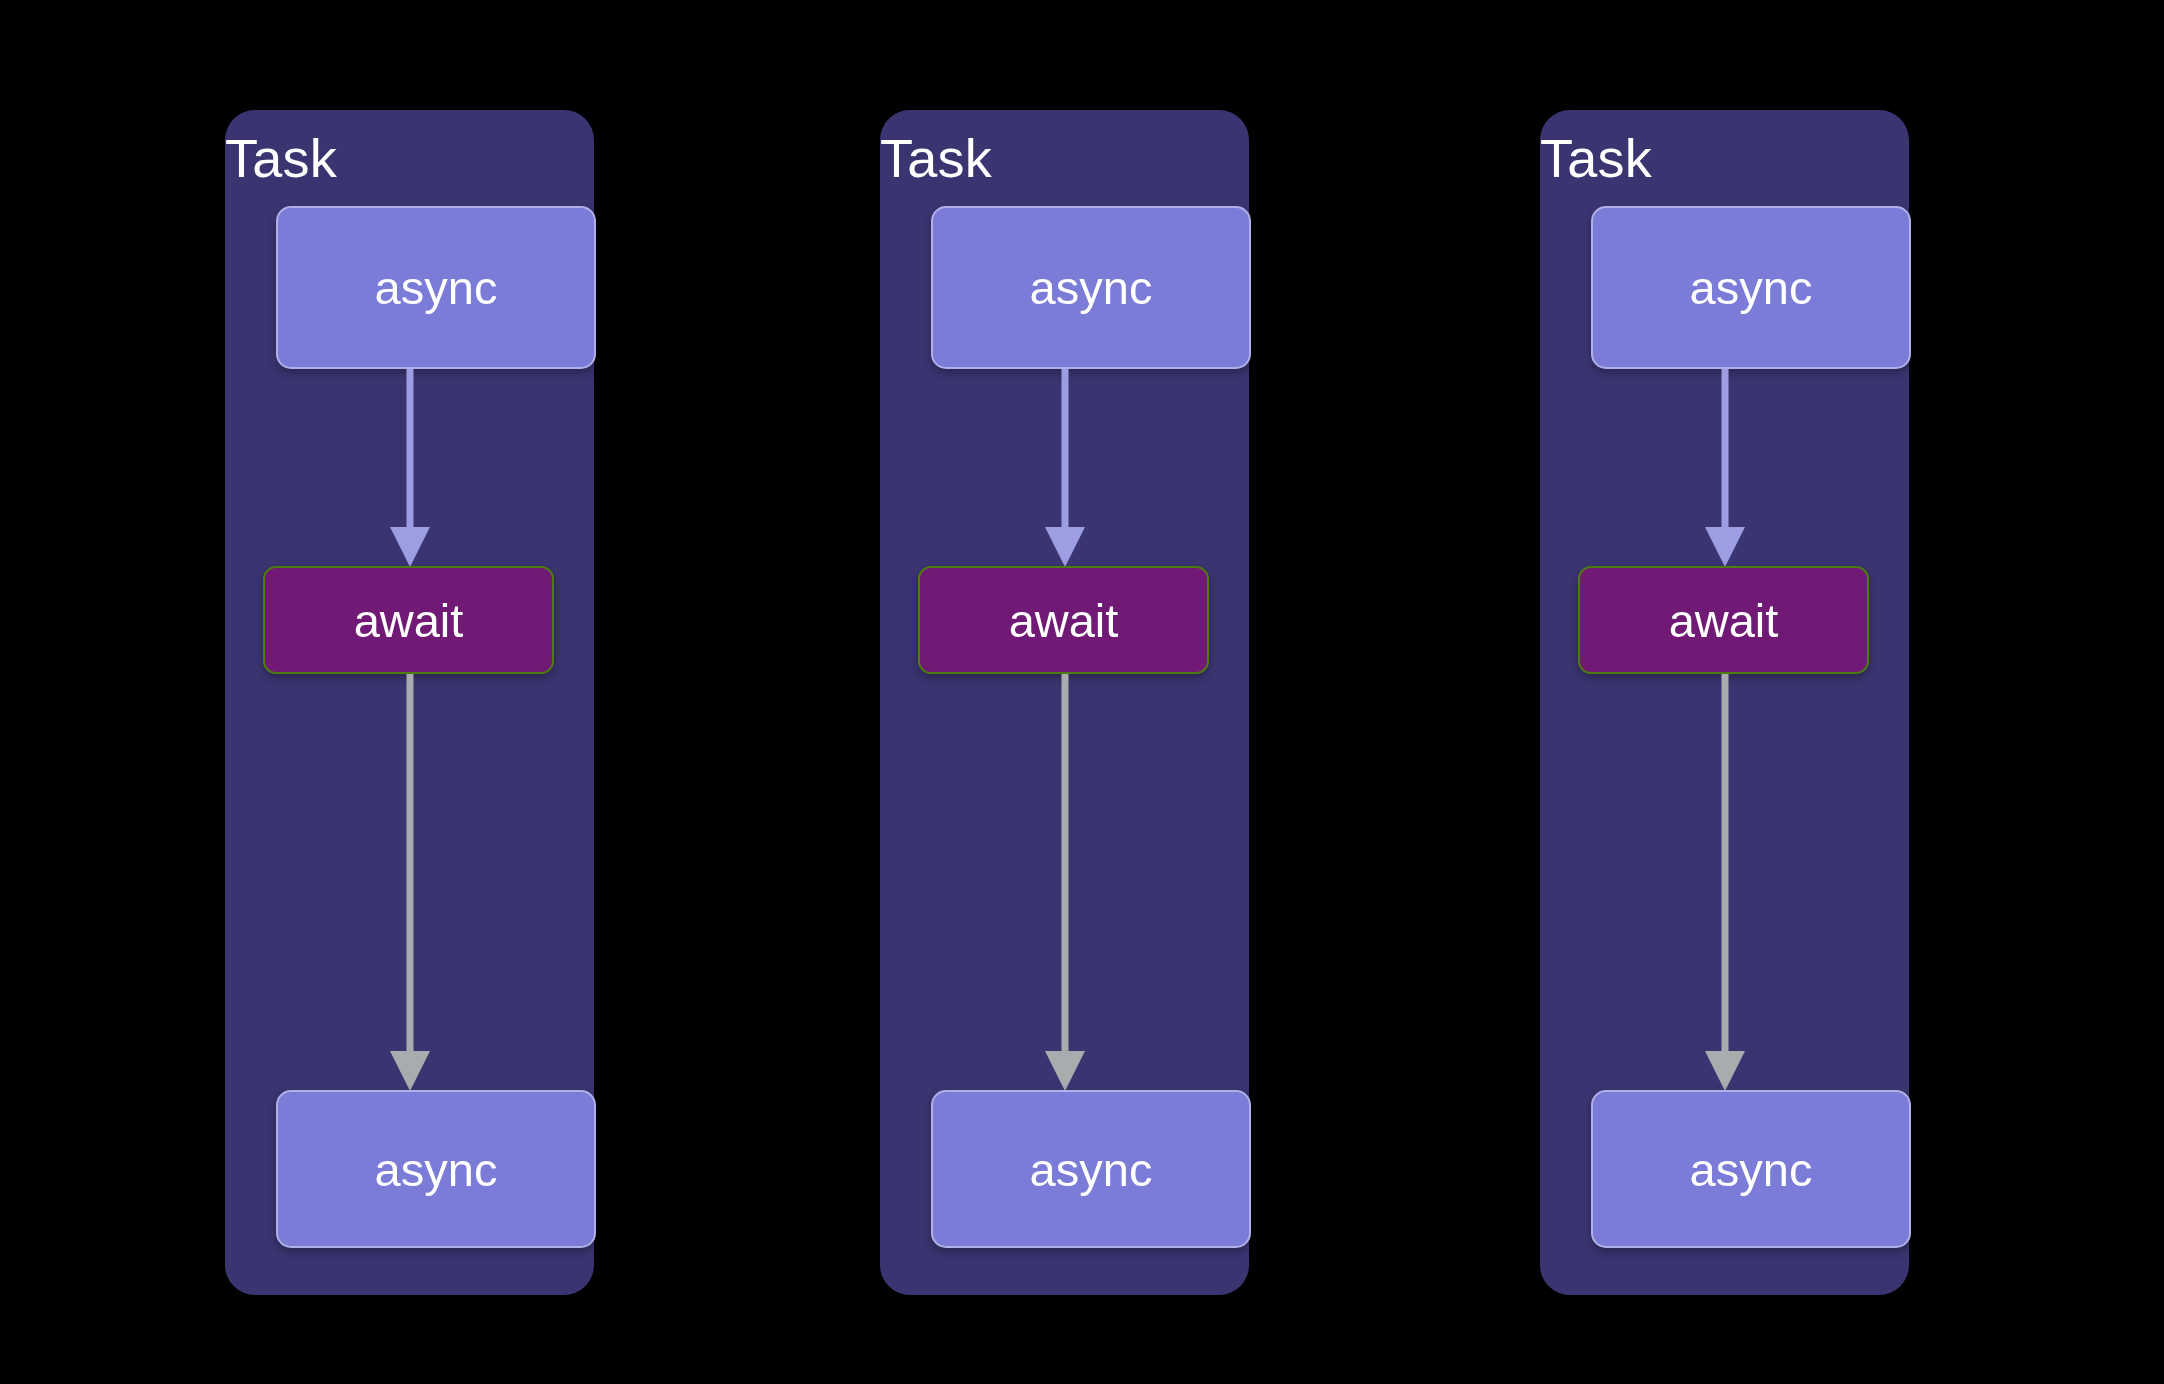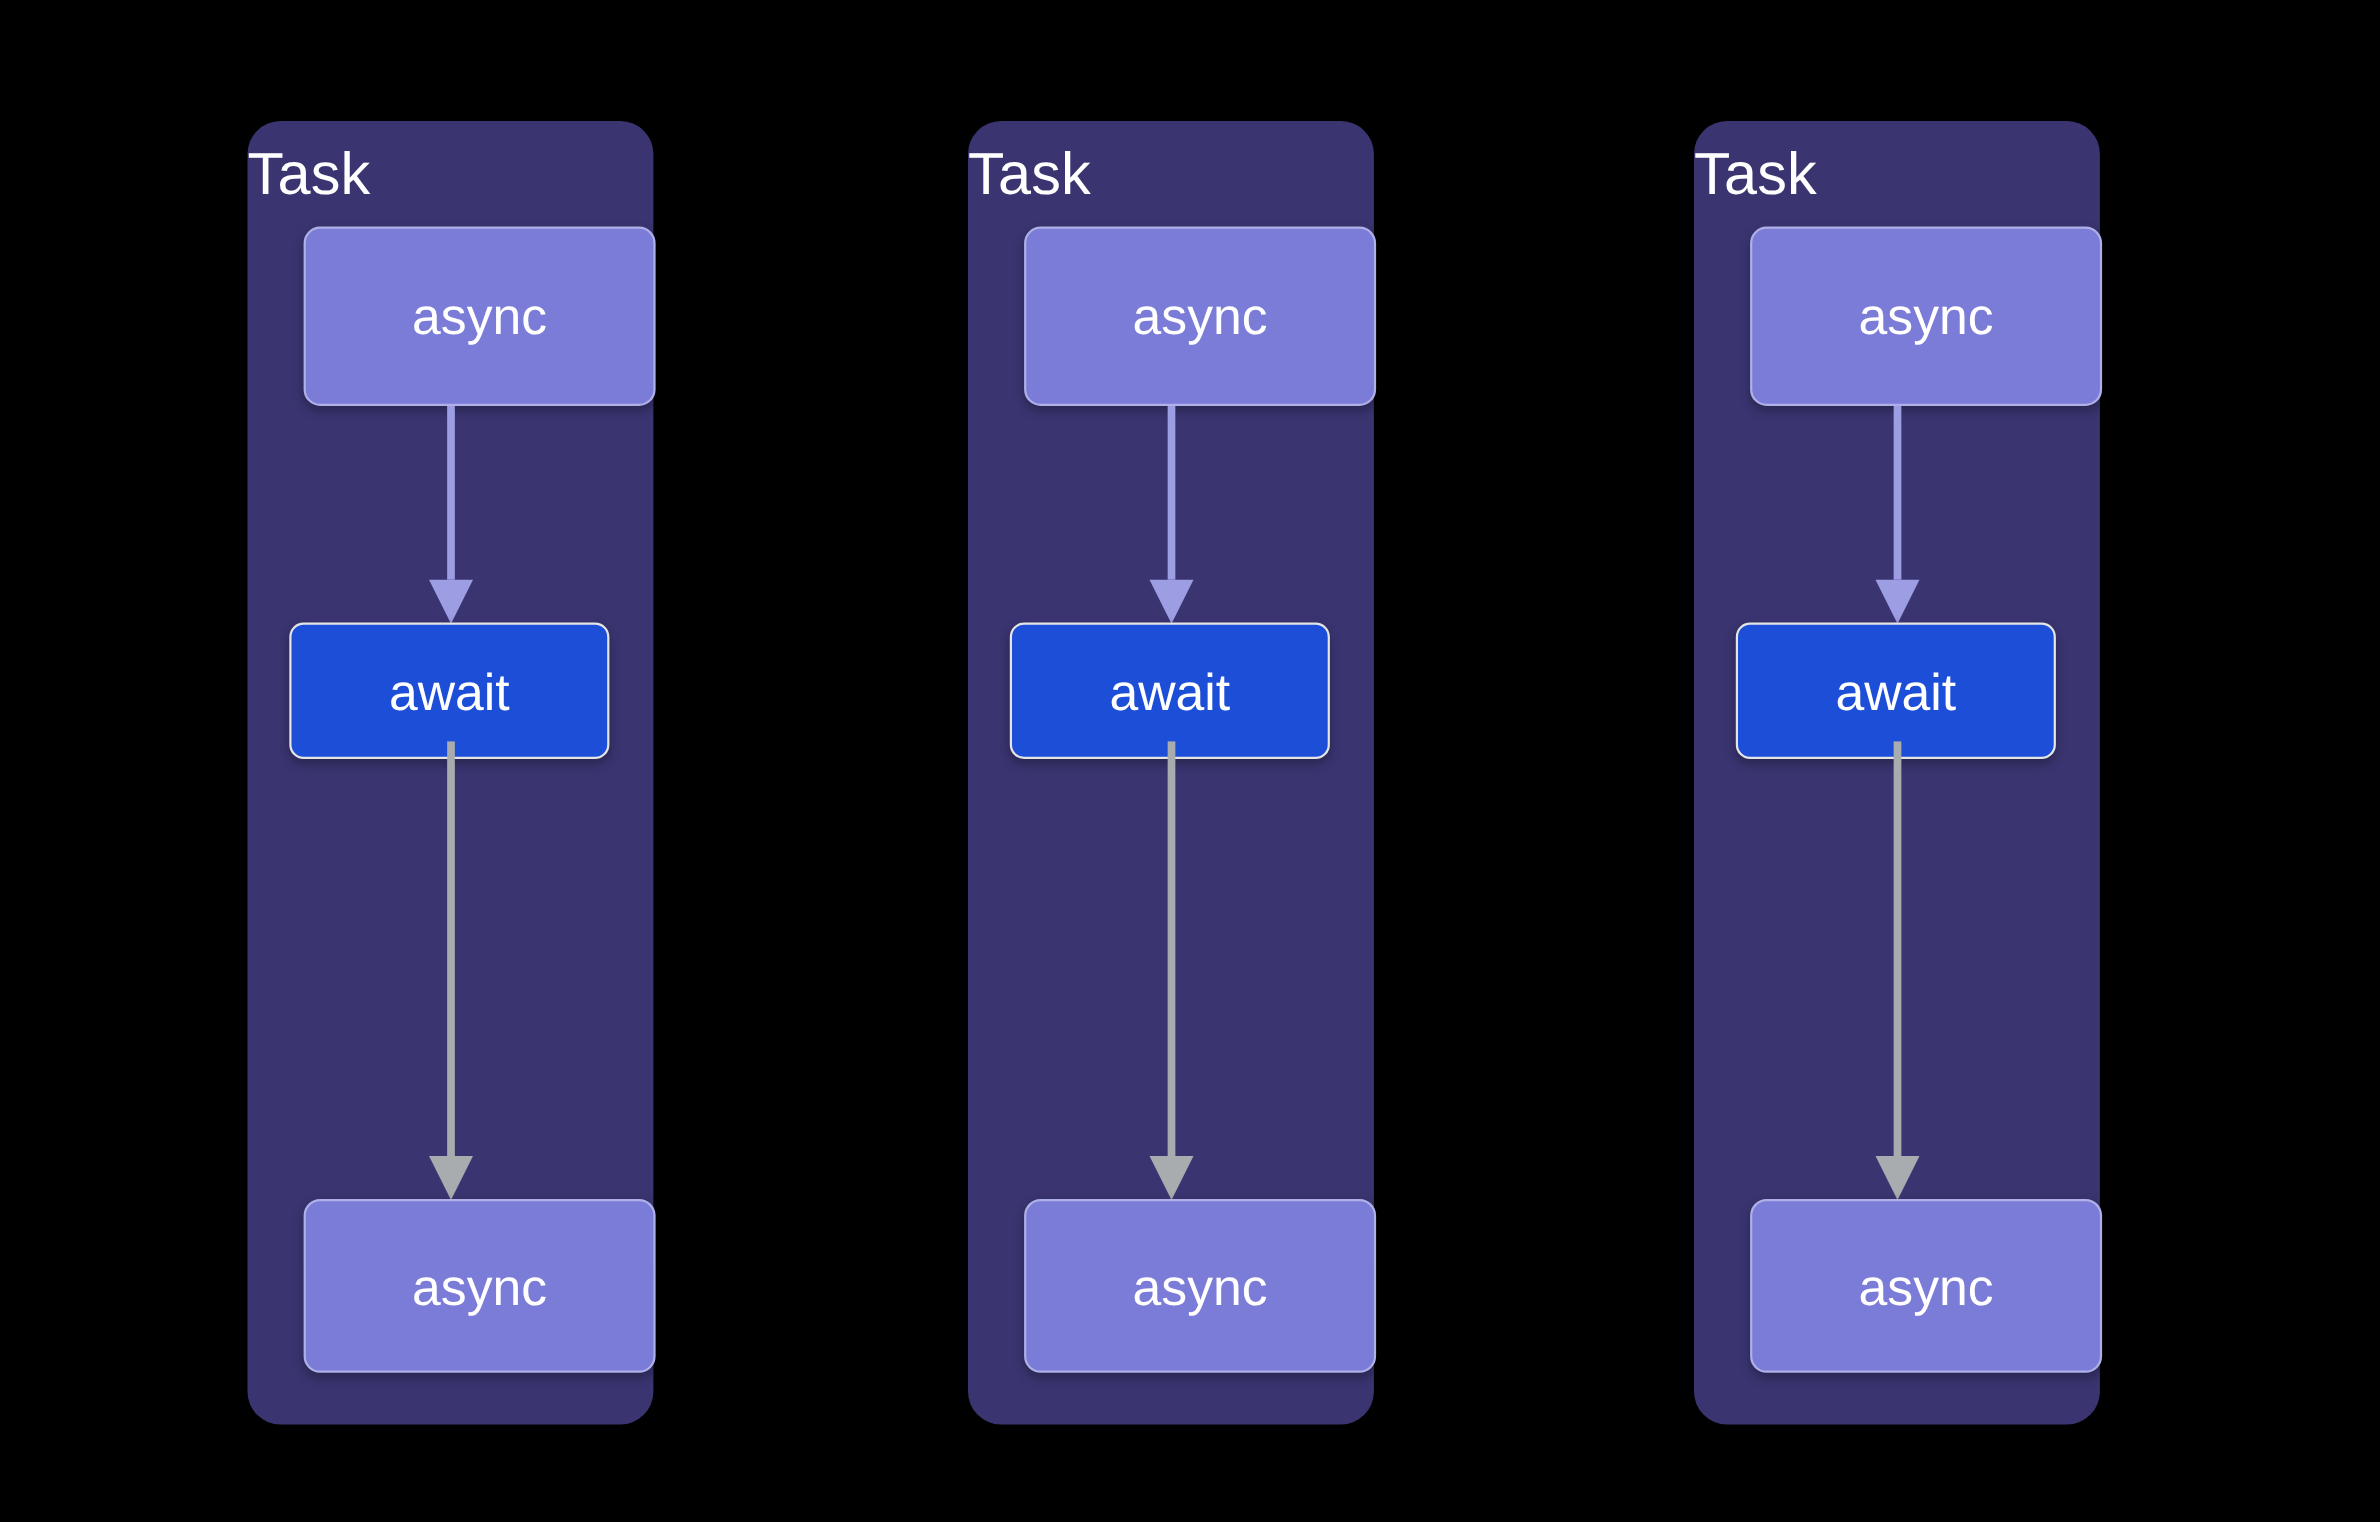--- a/index.html
+++ b/index.html
@@ -70,23 +70,23 @@
     box-shadow: 0 4px 10px rgba(0,0,0,0.30);
     margin-left: 28px;
   }
   .node-async.top    { top: 96px; }
   .node-async.bottom { top: 980px; height: 158px; }
 
   .node-await {
     left: 38px;
     top: 456px;
     width: 291px;
-    height: 124px;
-    background: #1d4ed8;
-    border: 2px solid #e5e5e5;
+    height: 108px;
+    background: #701a75;
+    border: 2px solid #4d7c0f;
     border-radius: 13px;
     font-size: 47px;
     box-shadow: 0 4px 10px rgba(0,0,0,0.30);
   }
 
   
   .arrow {
     position: absolute;
     left: 50%;
     transform: translateX(-50%);

